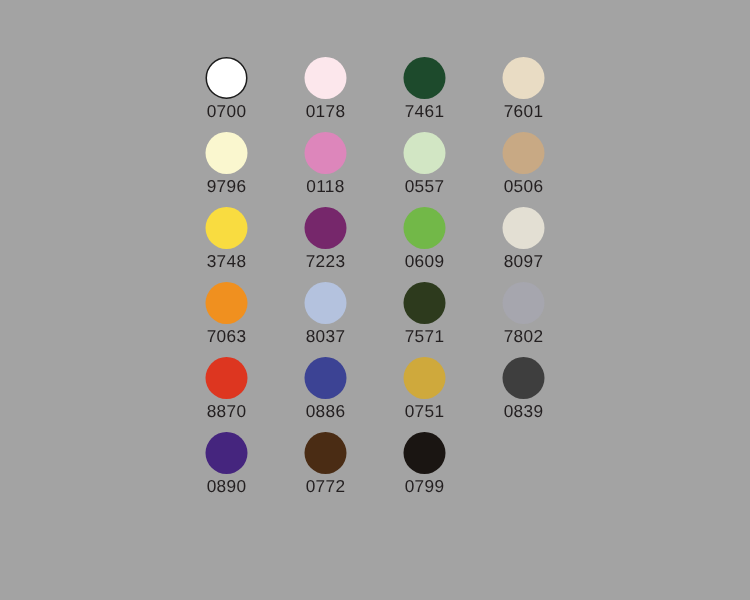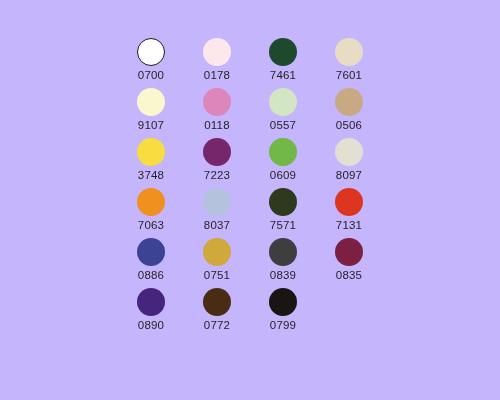--- a/index.html
+++ b/index.html
@@ -13,21 +13,21 @@
     background: #ffffff;
     font-family: "Liberation Sans", sans-serif;
     overflow: hidden;
   }
   #swatch-chart {
     position: absolute;
     left: 0;
     top: 0;
     width: 500px;
     height: 400px;
-    background: #c4b5fd;
+    background: #a3a3a3;
   }
   .grid {
     position: absolute;
     left: 118px;
     top: 38px;
     width: 264px;
     display: grid;
     grid-template-columns: repeat(4, 66px);
     grid-auto-rows: 50px;
     justify-items: center;
@@ -76,21 +76,21 @@
       <div class="cell">
         <div class="dot" style="background: rgb(29, 74, 44);"></div>
         <div class="code">7461</div>
       </div>
       <div class="cell">
         <div class="dot" style="background: rgb(233, 220, 196);"></div>
         <div class="code">7601</div>
       </div>
       <div class="cell">
         <div class="dot" style="background: rgb(250, 247, 207);"></div>
-        <div class="code">9107</div>
+        <div class="code">9796</div>
       </div>
       <div class="cell">
         <div class="dot" style="background: rgb(221, 134, 187);"></div>
         <div class="code">0118</div>
       </div>
       <div class="cell">
         <div class="dot" style="background: rgb(210, 230, 196);"></div>
         <div class="code">0557</div>
       </div>
       <div class="cell">
@@ -119,38 +119,38 @@
       </div>
       <div class="cell">
         <div class="dot" style="background: rgb(180, 194, 222);"></div>
         <div class="code">8037</div>
       </div>
       <div class="cell">
         <div class="dot" style="background: rgb(45, 58, 29);"></div>
         <div class="code">7571</div>
       </div>
       <div class="cell">
+        <div class="dot" style="background: rgb(166, 166, 174);"></div>
+        <div class="code">7802</div>
+      </div>
+      <div class="cell">
         <div class="dot" style="background: rgb(221, 54, 32);"></div>
-        <div class="code">7131</div>
+        <div class="code">8870</div>
       </div>
       <div class="cell">
         <div class="dot" style="background: rgb(60, 67, 148);"></div>
         <div class="code">0886</div>
       </div>
       <div class="cell">
         <div class="dot" style="background: rgb(207, 169, 60);"></div>
         <div class="code">0751</div>
       </div>
       <div class="cell">
         <div class="dot" style="background: rgb(62, 62, 62);"></div>
         <div class="code">0839</div>
-      </div>
-      <div class="cell">
-        <div class="dot" style="background: rgb(123, 32, 67);"></div>
-        <div class="code">0835</div>
       </div>
       <div class="cell">
         <div class="dot" style="background: rgb(69, 37, 126);"></div>
         <div class="code">0890</div>
       </div>
       <div class="cell">
         <div class="dot" style="background: rgb(74, 44, 20);"></div>
         <div class="code">0772</div>
       </div>
       <div class="cell">

